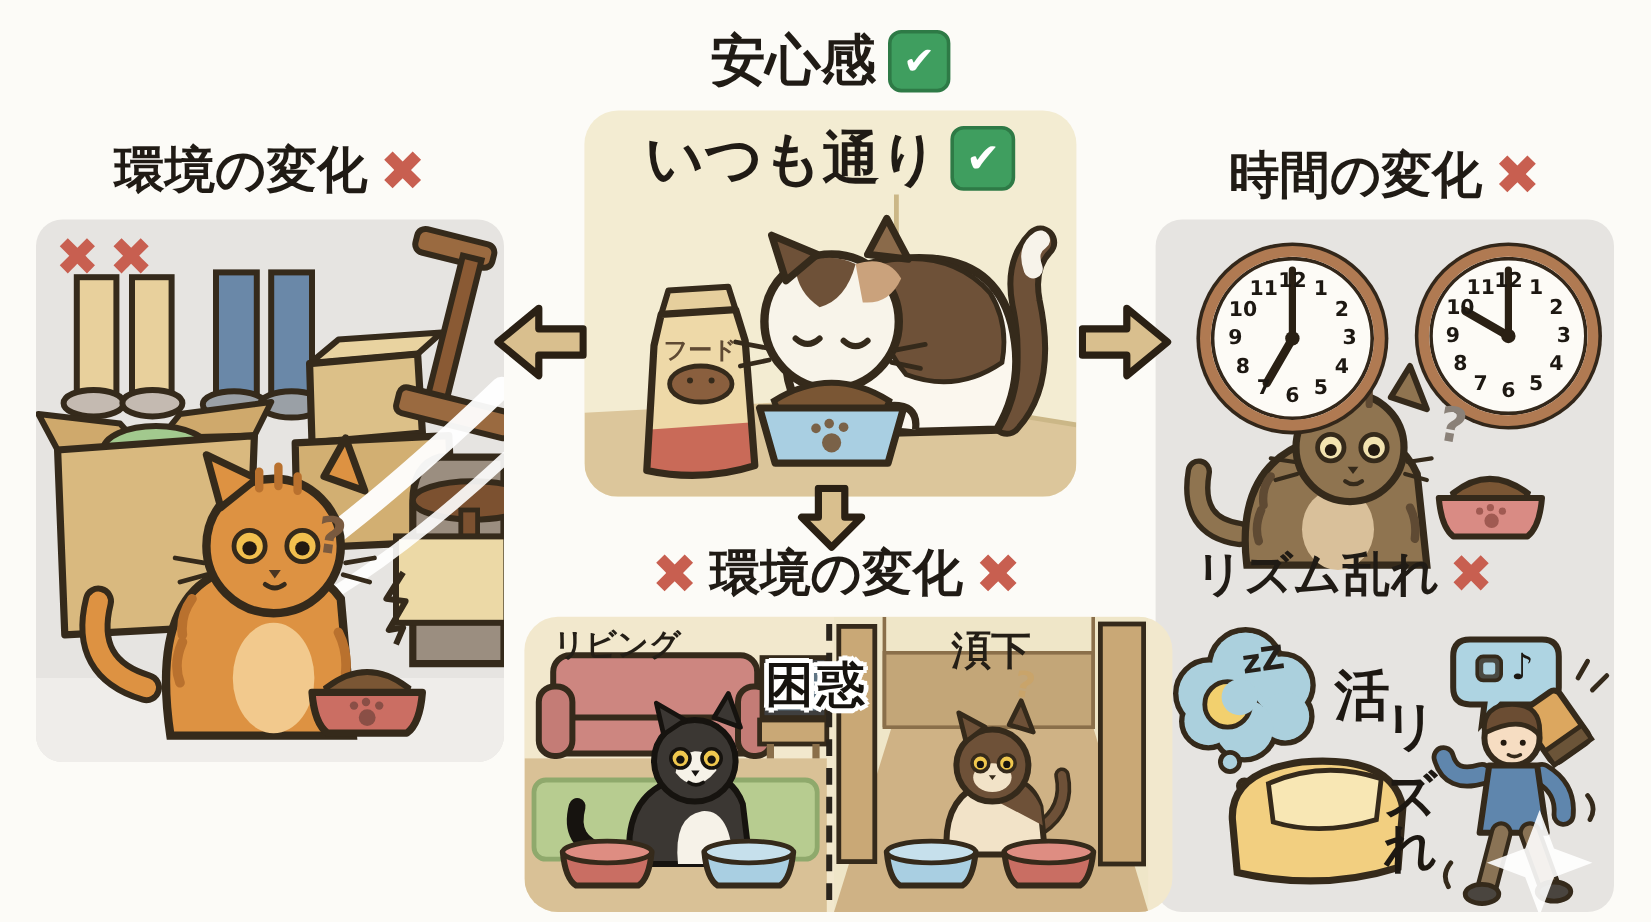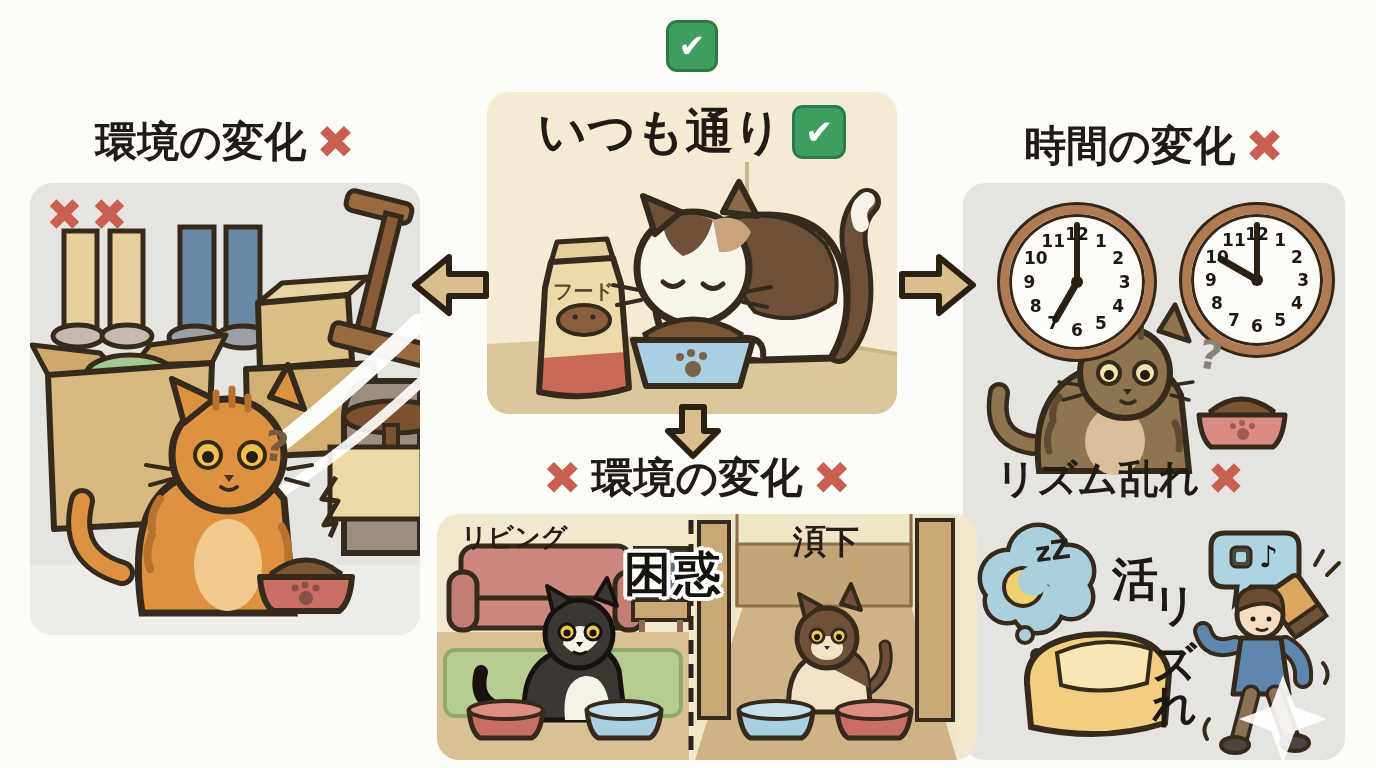--- a/index.html
+++ b/index.html
@@ -1,20 +1,20 @@
 <!DOCTYPE html>
 <html><head>
 <meta charset="utf-8">
 <style>
   html,body{margin:0;padding:0;background:#fcfbf7;font-family:"DejaVu Sans",sans-serif;}
   #canvas{position:relative;width:1376px;height:768px;background:#fcfbf7;overflow:hidden;color:#201b15;}
   .abs{position:absolute;}
   .panel{position:absolute;border-radius:22px;overflow:hidden;}
   .gray{background:#e6e4e1;}
-  .cream{background:#f3ecd2;}
+  .cream{background:#f3ecd2;border-radius:28px;}
   .title-row{display:flex;align-items:center;justify-content:center;gap:10px;font-weight:800;color:#201b15;}
   .cross{color:#c85f50;font-weight:900;display:inline-block;line-height:1;}
   .check-badge{background:#3f9e5f;border:3px solid #2e7a46;border-radius:11px;color:#fff;display:inline-flex;align-items:center;justify-content:center;font-weight:900;flex:0 0 auto;}
   .qmark{font-weight:900;line-height:1;}
   svg{display:block;}
   .clock{position:absolute;border-radius:50%;background:#fdfbf6;border:9px solid #b07a52;box-shadow:0 0 0 3px #33271a, inset 0 0 0 3px #33271a;}
   .clock-num{position:absolute;transform:translate(-50%,-50%);font-weight:800;font-size:17px;color:#1d1812;}
   .hand{position:absolute;left:50%;bottom:50%;transform-origin:50% 100%;background:#2a2014;border-radius:4px;}
   .hand.hour{width:7px;height:34%;}
   .hand.minute{width:6px;height:44%;}
@@ -25,20 +25,21 @@
   .vtext{writing-mode:vertical-rl;text-orientation:upright;font-weight:900;color:#1d1812;line-height:1;}
   .sleep-text{font-weight:900;color:#25201a;}
   .note{font-weight:900;color:#1d1812;}
 </style>
 </head>
 <body>
 
 <div id="canvas">
 
   <div class="abs title-row" style="left:487px;top:20px;width:410px;font-size:46px;">
+    <span>安心感</span>
     <span class="check-badge" style="width:46px;height:46px;font-size:32px;">
         <span>✔</span>
       </span>
   </div>
 
   <div class="panel cream" style="left:487px;top:92px;width:410px;height:322px;">
     <svg width="410" height="322" viewBox="0 0 410 322" class="abs" style="left:0;top:0;">
       <g>
         <polygon points="0,252 260,238 410,262 410,322 0,322" fill="#dcc69b"></polygon>
         <line x1="260" y1="70" x2="260" y2="238" stroke="#cbb787" stroke-width="4"></line>
@@ -401,15 +402,15 @@
           <path d="M400,196 h74 q-2,22 -11,28 h-52 q-9,-6 -11,-28 z" fill="#c96e63" stroke="#352a1b" stroke-width="5" stroke-linejoin="round"></path>
           <ellipse cx="437" cy="196" rx="37" ry="9" fill="#de8d82" stroke="#352a1b" stroke-width="4"></ellipse>
         </g>
       </g>
     </svg>
     <span class="abs room-label" style="left:24px;top:6px;font-size:26px;">リビング</span>
     <span class="abs room-label" style="left:356px;top:6px;font-size:33px;">湏下</span>
     <span class="abs qmark" style="left:408px;top:43px;font-size:30px;color:#c9a46a;transform:rotate(10deg);">?</span>
   </div>
 
-  <div class="abs overlay-word" style="left:624px;top:543px;font-size:47px;letter-spacing:3px;z-index:6;">困惑</div>
+  <div class="abs overlay-word" style="left:638px;top:543px;font-size:40px;letter-spacing:3px;z-index:6;">困惑</div>
 
 </div>
 
 </body></html>

